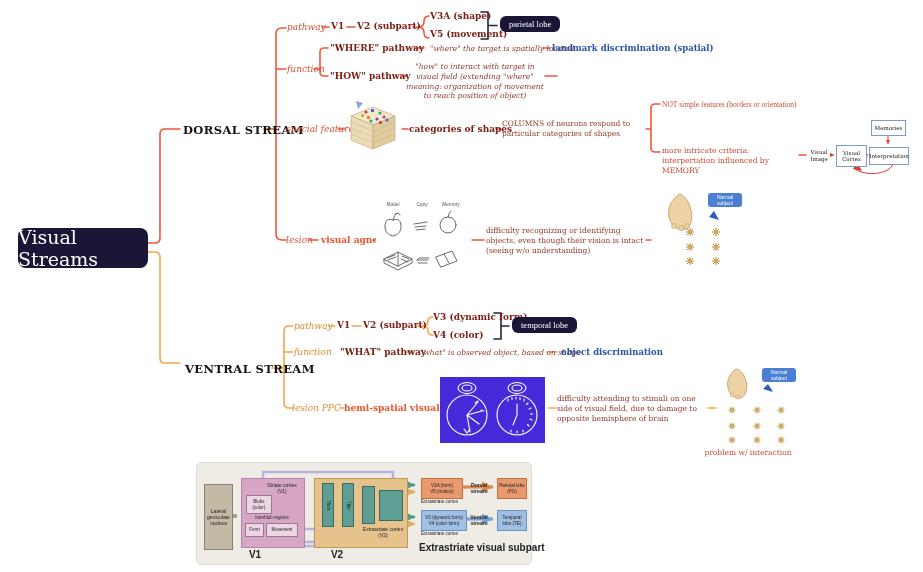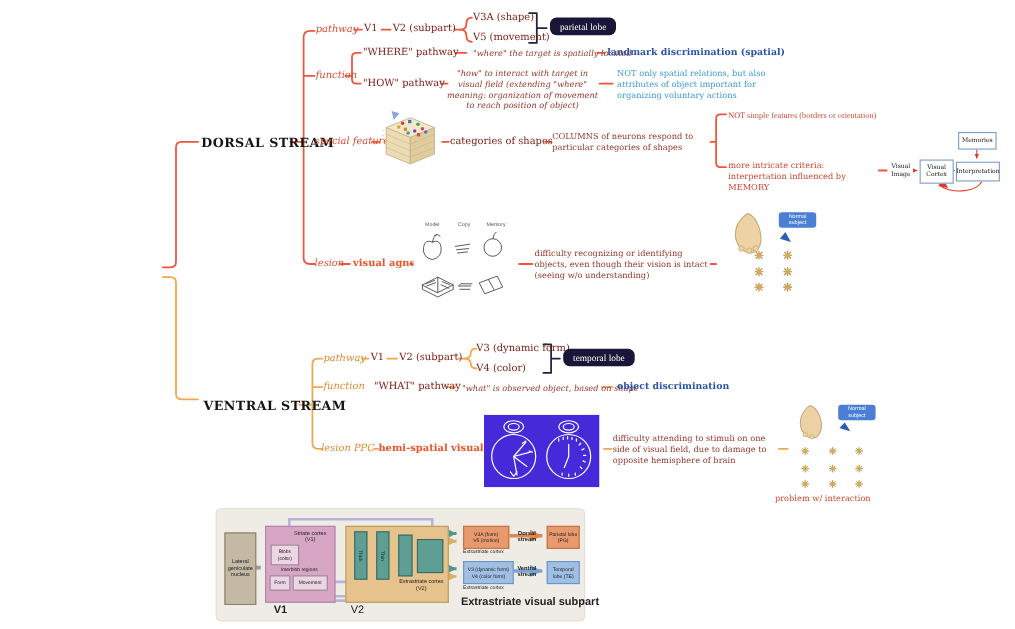--- a/index.html
+++ b/index.html
@@ -4,21 +4,21 @@
 <style>
   html,body{margin:0;padding:0;background:#fff;}
   #canvas{position:relative;width:923px;height:572px;background:#ffffff;overflow:hidden;
           font-family:"DejaVu Serif",serif;}
   .abs{position:absolute;}
   svg.layer{position:absolute;left:0;top:0;pointer-events:none;}
   .stream{font-weight:bold;font-size:11.5px;color:#141414;letter-spacing:.4px;white-space:nowrap;}
   .blabel{font-style:italic;font-size:9px;white-space:nowrap;}
   .blabel.red{color:#d84f38;}
   .blabel.org{color:#dd8a33;}
-  .node{font-weight:normal;font-size:9px;color:#7c2017;white-space:nowrap;}
+  .node{font-weight:bold;font-size:9px;color:#7c2017;white-space:nowrap;}
   .chip{background:#1a1638;color:#fff;font-size:8.5px;padding:3px 9px;border-radius:6px;white-space:nowrap;font-family:Liberation Serif, serif;}
   .desc{font-size:7.5px;color:#94382c;line-height:1.3;}
   .it{font-style:italic;}
   .ctr{text-align:center;}
   .nw{white-space:nowrap;}
   .blue-b{color:#2b53a8;font-weight:bold;font-size:8.5px;white-space:nowrap;}
   .blue-l{color:#3f9ad6;font-size:7.5px;line-height:1.3;}
   .redtx{color:#cc4a33;font-size:7.5px;line-height:1.3;}
   .ored-b{color:#e8562b;font-weight:bold;font-size:9px;white-space:nowrap;}
   .rootbox{background:#1a1638;color:#fff;border-radius:8px;width:130px;height:40px;
@@ -76,37 +76,39 @@
 
     <g stroke="#e03a2a" stroke-width="1" fill="none">
       <path d="M830 155 h4" marker-end="url(#mr)"></path>
       <path d="M866 155 h2" marker-end="url(#mr)"></path>
       <path d="M888 135 v9" marker-end="url(#mr)"></path>
       <path d="M893 164 C888 176 862 176 854 168"></path>
     </g>
     <polygon points="853,169 862,171 857,162" fill="#e03a2a"></polygon>
   </svg>
 
+  <div class="abs rootbox" style="left:18px;top:228px;">
+    <span>Visual Streams</span>
+  </div>
 
   <div class="abs stream" style="left:183px;top:123px;">DORSAL STREAM</div>
 
   <div class="abs blabel red" style="left:287px;top:22px;">pathway</div>
   <div class="abs node" style="left:331px;top:21px;">V1</div>
   <div class="abs node" style="left:357px;top:21px;">V2 (subpart)</div>
   <div class="abs node" style="left:430px;top:11px;">V3A (shape)</div>
   <div class="abs node" style="left:430px;top:29px;">V5 (movement)</div>
   <div class="abs chip" style="left:500px;top:16px;">parietal lobe</div>
 
   <div class="abs blabel red" style="left:287px;top:64px;">function</div>
   <div class="abs node" style="left:330px;top:43px;">"WHERE" pathway</div>
   <div class="abs desc it nw" style="left:430px;top:44px;">"where" the target is spatially located</div>
   <div class="abs blue-b" style="left:552px;top:43px;">landmark discrimination (spatial)</div>
   <div class="abs node" style="left:330px;top:71px;">"HOW" pathway</div>
   <div class="abs desc it ctr" style="left:406px;top:62px;width:138px;">"how" to interact with target in visual field (extending "where" meaning: organization of movement to reach position of object)</div>
-  <div class="abs blue-l" style="left:561px;top:62px;width:150px;">NOT only spatial relations, but also attributes of object important for organizing voluntary actions</div>
 
   <div class="abs blabel red" style="left:286px;top:124px;">special features</div>
 
   <div class="abs" style="left:346px;top:99px;">
     <svg width="54" height="54" viewBox="0 0 54 54">
       <polygon points="10,2 17,4 12,10" fill="#8aa4dc"></polygon>
       <polygon points="27,8 49,17 27,26 5,17" fill="#f4e8cc" stroke="#c8b088" stroke-width="0.8"></polygon>
       <polygon points="5,17 27,26 27,50 5,41" fill="#ecdcb4" stroke="#c8b088" stroke-width="0.8"></polygon>
       <polygon points="27,26 49,17 49,41 27,50" fill="#e0cc9c" stroke="#c8b088" stroke-width="0.8"></polygon>
       <g stroke="#c8b088" stroke-width="0.5">
@@ -336,21 +338,21 @@
     <div class="bd-box" style="left:69px;top:60px;width:30px;height:12px;background:#ecd6e4;border:1px solid #9a7a90;font-size:4.5px;">Movement</div>
 
     <div class="bd-box" style="left:117px;top:15px;width:92px;height:68px;background:#e6c38c;border:1px solid #c09858;"></div>
     <div class="bd-box" style="left:125px;top:20px;width:10px;height:42px;background:#5f9e94;border:1px solid #3a6a60;writing-mode:vertical-rl;font-size:4.5px;color:#10302a;">Thick</div>
     <div class="bd-box" style="left:145px;top:20px;width:10px;height:42px;background:#5f9e94;border:1px solid #3a6a60;writing-mode:vertical-rl;font-size:4.5px;color:#10302a;">Thin</div>
     <div class="bd-box" style="left:165px;top:23px;width:11px;height:36px;background:#5f9e94;border:1px solid #3a6a60;"></div>
     <div class="bd-box" style="left:182px;top:27px;width:22px;height:29px;background:#5f9e94;border:1px solid #3a6a60;"></div>
     <div class="bd-lbl" style="left:164px;top:63px;width:44px;font-size:5px;">Extrastriate cortex (V2)</div>
 
     <div class="bd-lbl" style="left:46px;top:86px;width:24px;font-size:10px;font-weight:bold;">V1</div>
-    <div class="bd-lbl" style="left:116px;top:86px;width:24px;font-size:10px;font-weight:normal;">V2</div>
+    <div class="bd-lbl" style="left:128px;top:86px;width:24px;font-size:10px;font-weight:bold;">V2</div>
 
     <div class="bd-box" style="left:224px;top:15px;width:40px;height:19px;background:#e89a6e;border:1px solid #c4703d;flex-direction:column;font-size:4.6px;">
       <div>V3A (form)</div>
       <div>V5 (motion)</div>
     </div>
     <div class="bd-lbl" style="left:224px;top:36px;width:40px;font-size:4.6px;text-align:left;">Extrastriate cortex</div>
     <div class="bd-lbl" style="left:268px;top:19px;width:28px;font-size:5.2px;font-weight:bold;">Dorsal stream</div>
     <div class="bd-box" style="left:300px;top:15px;width:28px;height:19px;background:#e89a6e;border:1px solid #c4703d;font-size:4.6px;">Parietal lobe (PG)</div>
 
     <div class="bd-box" style="left:224px;top:47px;width:44px;height:19px;background:#9fc0e4;border:1px solid #6b93c4;flex-direction:column;font-size:4.6px;">

